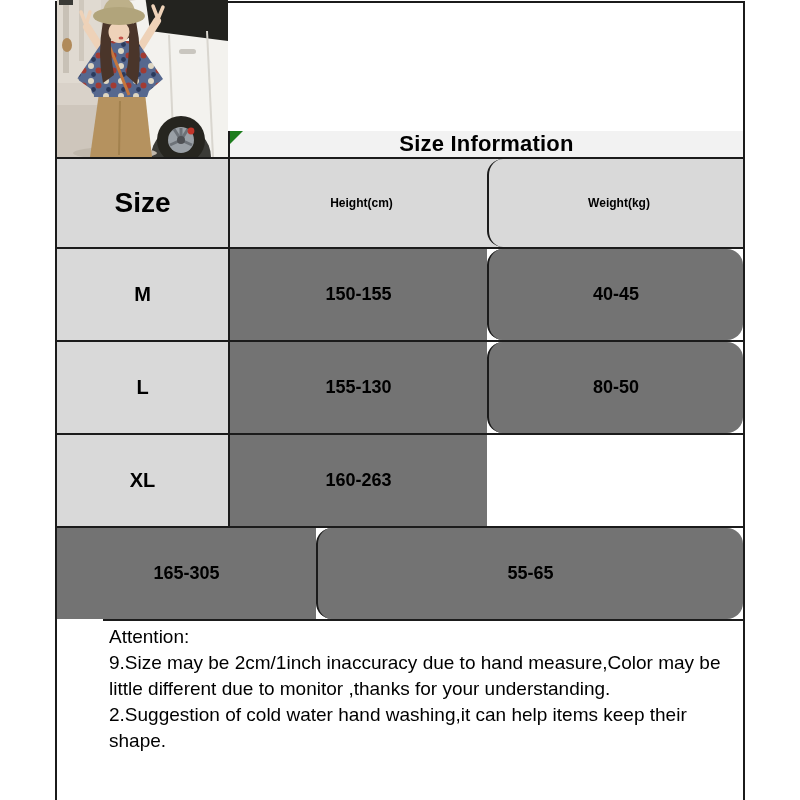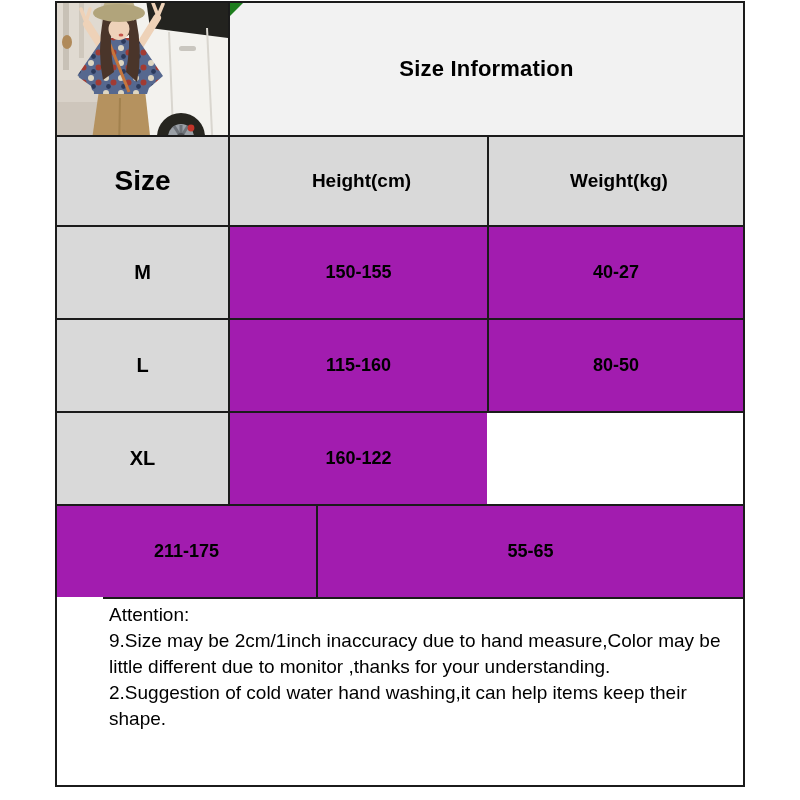--- a/index.html
+++ b/index.html
@@ -12,40 +12,40 @@
     position:absolute; left:55px; top:1px; width:690px;
     border:2px solid #1b1b1b;
   }
   .row { display:flex; }
   .row + .row { border-top:2px solid #1b1b1b; }
   .cell { border-left:2px solid #1b1b1b; display:flex; align-items:center; justify-content:center; text-align:center; }
   .cell:first-child { border-left:none; }
 
   .col-size   { width:171px; flex:0 0 171px; }
   .col-height { width:259px; flex:0 0 259px; }
-  .col-weight { flex:1 1 auto; }
+  .col-weight { flex:1 1 auto;border-radius:16px; }
 
-  .top-row { height:132px; }
+  .top-row { height:154px;align-items:flex-end; }
   .photo-cell { width:171px; flex:0 0 171px; padding:0; overflow:hidden; background:#d8d1c8; }
   .photo-cell svg { display:block; }
   .title-cell { flex:1 1 auto; background:#f2f2f2; position:relative; }
   .sheet-title { font-size:22px; font-weight:bold; letter-spacing:0.2px; }
   .corner-flag {
     position:absolute; top:0; left:0; width:0; height:0;
     border-top:13px solid #1d7d1d; border-right:13px solid transparent;
   }
 
   .head-row { height:90px; background:#d9d9d9; }
   .head-row .cell { font-weight:bold; }
   .size-head { font-size:28px; }
-  .metric-head { font-size:19px;padding-left:6px; }
+  .metric-head { font-size:12px;padding-left:6px; }
 
   .data-row { height:93px; }
   .data-row .col-size { background:#d9d9d9; font-weight:bold; font-size:20px; }
-  .data-row .col-height, .data-row .col-weight { background:#a21caf; font-weight:bold; font-size:18px; }
+  .data-row .col-height, .data-row .col-weight { background:#737373; font-weight:bold; font-size:18px; }
 
   .attention-row { height:188px;margin-left:46px; }
   .attention-cell {
     flex:1 1 auto; background:#ffffff;
     display:block; text-align:left;
     padding:3px 6px 0 6px; font-size:19px; line-height:26px;
   }
 </style>
 </head>
 <body>
@@ -137,33 +137,33 @@
 
     <div class="row head-row">
       <div class="cell col-size size-head">Size</div>
       <div class="cell col-height metric-head">Height(cm)</div>
       <div class="cell col-weight metric-head">Weight(kg)</div>
     </div>
 
     <div class="row data-row">
       <div class="cell col-size">M</div>
       <div class="cell col-height">150-155</div>
-      <div class="cell col-weight">40-27</div>
+      <div class="cell col-weight">40-45</div>
     </div>
     <div class="row data-row">
       <div class="cell col-size">L</div>
-      <div class="cell col-height">115-160</div>
+      <div class="cell col-height">155-130</div>
       <div class="cell col-weight">80-50</div>
     </div>
     <div class="row data-row">
       <div class="cell col-size">XL</div>
-      <div class="cell col-height">160-122</div>
+      <div class="cell col-height">160-263</div>
     </div>
     <div class="row data-row">
-      <div class="cell col-height">211-175</div>
+      <div class="cell col-height">165-305</div>
       <div class="cell col-weight">55-65</div>
     </div>
 
     <div class="row attention-row">
       <div class="cell attention-cell">
         <div>Attention:</div>
         <div>9.Size may be 2cm/1inch inaccuracy due to hand measure,Color may be little different due to monitor ,thanks for your understanding.</div>
         <div>2.Suggestion of cold water hand washing,it can help items keep their shape.</div>
       </div>
     </div>

